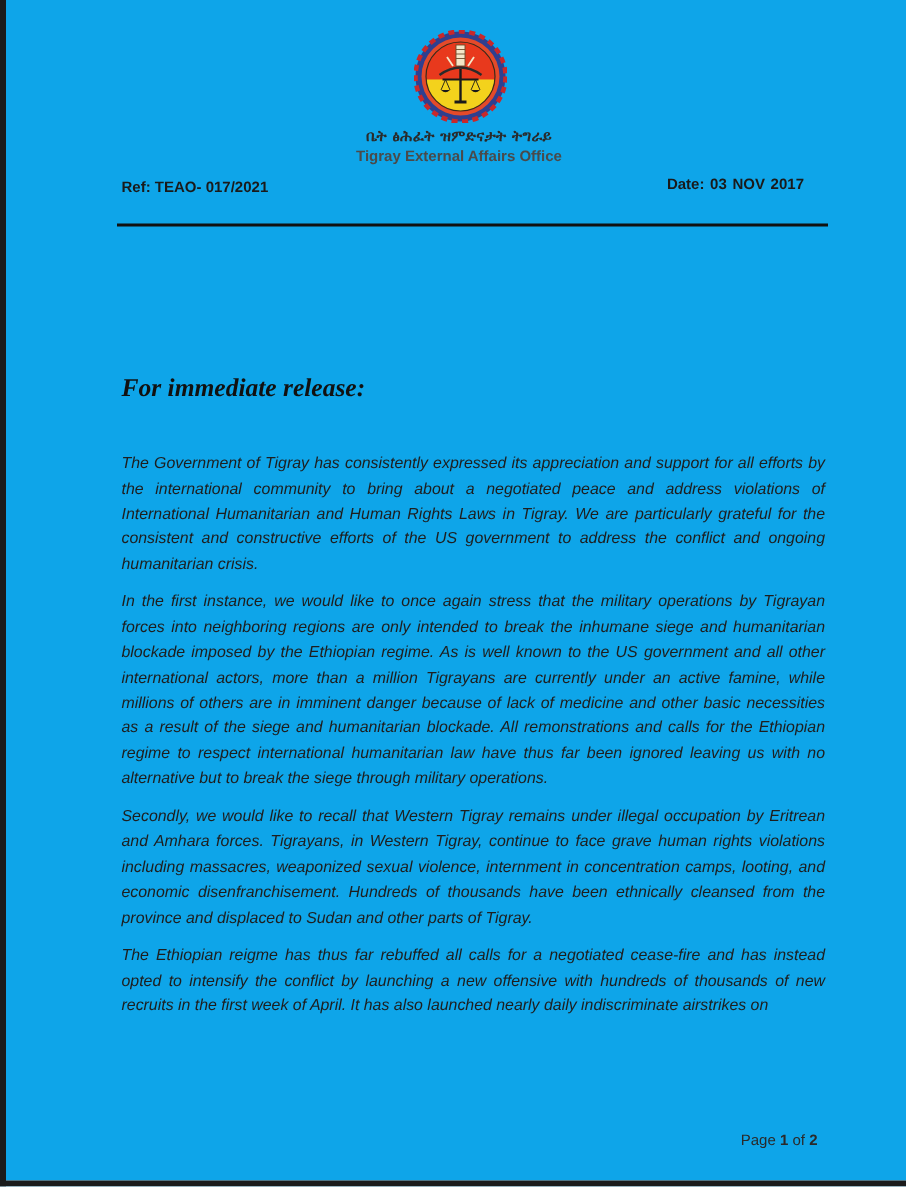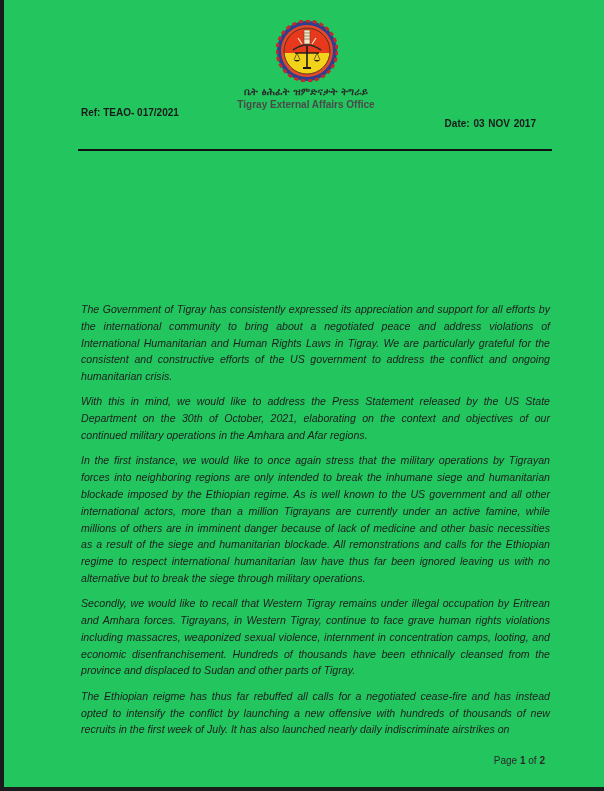--- a/index.html
+++ b/index.html
@@ -24,21 +24,21 @@
     .edge-bottom {
       position: absolute;
       left: 0; bottom: 0;
       width: 604px; height: 4px;
       background: #1b1b1b;
     }
     .page {
       position: absolute;
       left: 4px; top: 0;
       width: 600px; height: 787px;
-      background: #22c55e;
+      background: #0ea5e9;
     }
     .logo {
       position: absolute;
       left: 272px; top: 20px;
       width: 62px; height: 62px;
     }
     .logo svg { display: block; width: 62px; height: 62px; }
     .office-amharic {
       position: absolute;
       left: 0; width: 604px;
@@ -54,21 +54,21 @@
       position: absolute;
       left: 0; width: 604px;
       top: 99px;
       text-align: center;
       font-weight: bold;
       font-size: 10px;
       color: #4a4a4a;
     }
     .ref {
       position: absolute;
-      left: 77px; top: 107px;
+      left: 77px; top: 120px;
       font-weight: bold;
       font-size: 10px;
       color: #1a1a1a;
     }
     .date {
       position: absolute;
       right: 68px; top: 118px;
       font-weight: bold;
       font-size: 10px;
       color: #1a1a1a;
@@ -170,26 +170,26 @@
 
   <div class="office-amharic">ቤት ፅሕፈት ዝምድናታት ትግራይ</div>
   <div class="office-english">Tigray External Affairs Office</div>
 
   <div class="ref">Ref: TEAO- 017/2021</div>
   <div class="date">Date: 03 NOV  2017</div>
 
   <div class="rule"></div>
 
 
+  <div class="release">For immediate release:</div>
 
   <div class="body-text">
     <p class="para">The Government of Tigray has consistently expressed its appreciation and support for all efforts by the international community to bring about a negotiated peace and address violations of International Humanitarian and Human Rights Laws in Tigray. We are particularly grateful for the consistent and constructive efforts of the US government to address the conflict and ongoing humanitarian crisis.</p>
-    <p class="para">With this in mind, we would like to address the Press Statement released by the US State Department on the 30th of October, 2021, elaborating on the context and objectives of our continued military operations in the Amhara and Afar regions.</p>
     <p class="para">In the first instance, we would like to once again stress that the military operations by Tigrayan forces into neighboring regions are only intended to break the inhumane siege and humanitarian blockade imposed by the Ethiopian regime. As is well known to the US government and all other international actors, more than a million Tigrayans are currently under an active famine, while millions of others are in imminent danger because of lack of medicine and other basic necessities as a result of the siege and humanitarian blockade. All remonstrations and calls for the Ethiopian regime to respect international humanitarian law have thus far been ignored leaving us with no alternative but to break the siege through military operations.</p>
     <p class="para">Secondly, we would like to recall that Western Tigray remains under illegal occupation by Eritrean and Amhara forces. Tigrayans, in Western Tigray, continue to face grave human rights violations including massacres, weaponized sexual violence, internment in concentration camps, looting, and economic disenfranchisement. Hundreds of thousands have been ethnically cleansed from the province and displaced to Sudan and other parts of Tigray.</p>
-    <p class="para">The Ethiopian reigme has thus far rebuffed all calls for a negotiated cease-fire and has instead opted to intensify the conflict by launching a new offensive with hundreds of thousands of new recruits in the first week of July. It has also launched nearly daily indiscriminate airstrikes on</p>
+    <p class="para">The Ethiopian reigme has thus far rebuffed all calls for a negotiated cease-fire and has instead opted to intensify the conflict by launching a new offensive with hundreds of thousands of new recruits in the first week of April. It has also launched nearly daily indiscriminate airstrikes on</p>
   </div>
 
   <div class="page-number"><span>Page </span><b>1</b><span> of </span><b>2</b></div>
 
 </div>
 
 <div class="edge-bottom"></div>
 
 </body></html>

